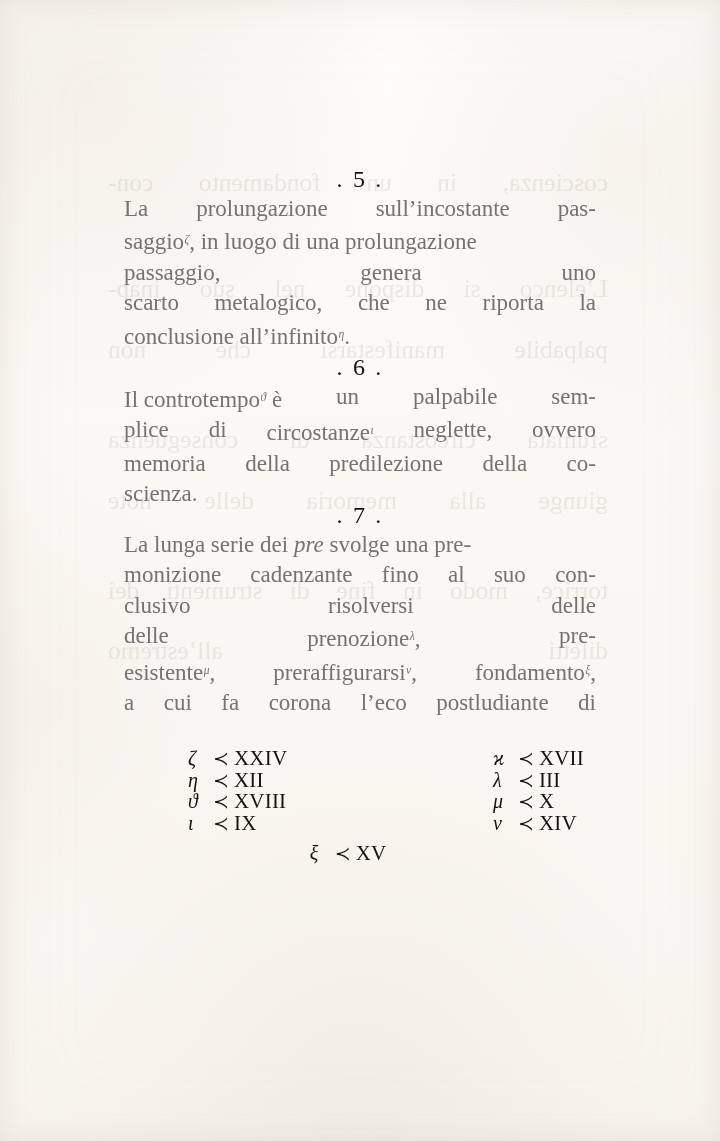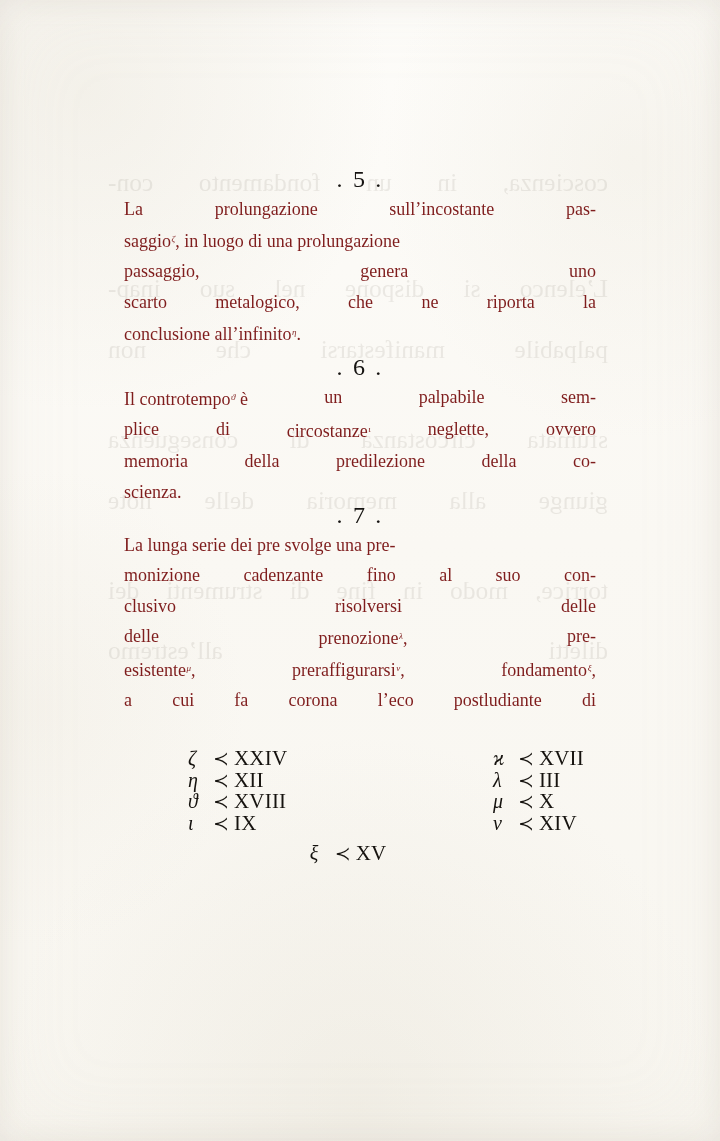--- a/index.html
+++ b/index.html
@@ -77,23 +77,23 @@
     color: #151311;
   }
 
   .block {
     position: absolute;
     left: 124px;
     width: 472px;
   }
 
   .para {
-    font-size: 18px;
+    font-size: 23px;
     line-height: 30.4px;
-    color: #7f1d1d;
+    color: #737373;
     text-align: justify;
     text-align-last: left;
     -webkit-font-smoothing: antialiased;
   }
 
   
   .line {
     display: block;
     white-space: nowrap;
   }
@@ -105,21 +105,21 @@
   .line.j > span { white-space: pre; }
 
   sup.marker {
     font-size: 0.50em;
     vertical-align: 0.52em;
     font-style: italic;
     letter-spacing: 0;
     padding-left: 0.5px;
   }
 
-  .it { }
+  .it { font-style: italic; }
 
   
   #footnotes {
     position: absolute;
     left: 124px;
     top: 748px;
     width: 472px;
     font-size: 21px;
     line-height: 21.6px;
     color: #16130f;

